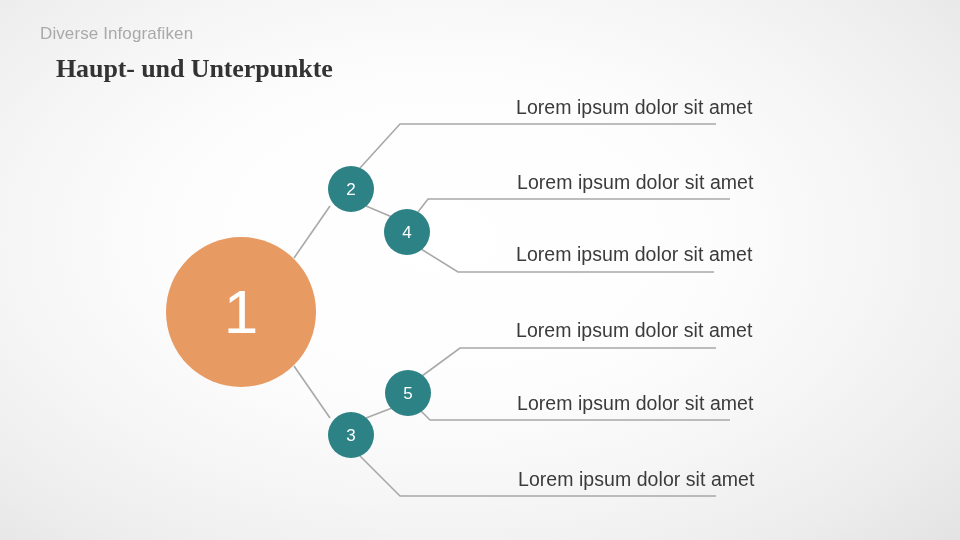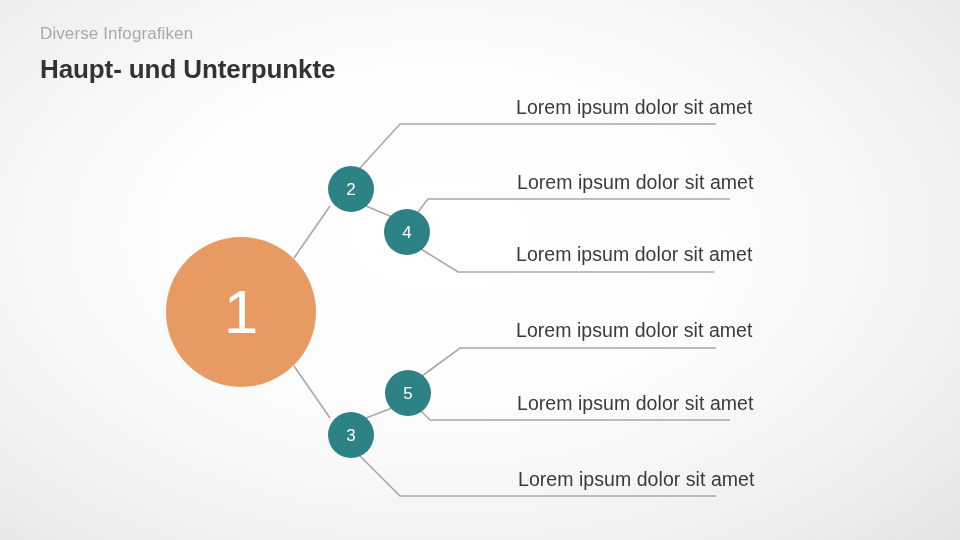--- a/index.html
+++ b/index.html
@@ -38,27 +38,28 @@
     position: absolute;
     left: 40px;
     top: 24px;
     font-size: 17px;
     letter-spacing: 0.1px;
     color: #a9a9a9;
     white-space: nowrap;
   }
   .headline {
     position: absolute;
-    left: 40px;
+    left: 56px;
     top: 54px;
     font-size: 26px;
     font-weight: bold;
     letter-spacing: -0.1px;
     color: #333333;
     white-space: nowrap;
+    font-family: Liberation Serif, serif;
   }
   .node-label {
     position: absolute;
     color: #ffffff;
     text-align: center;
     line-height: 1;
     pointer-events: none;
     white-space: nowrap;
   }
   .node-label.root {

